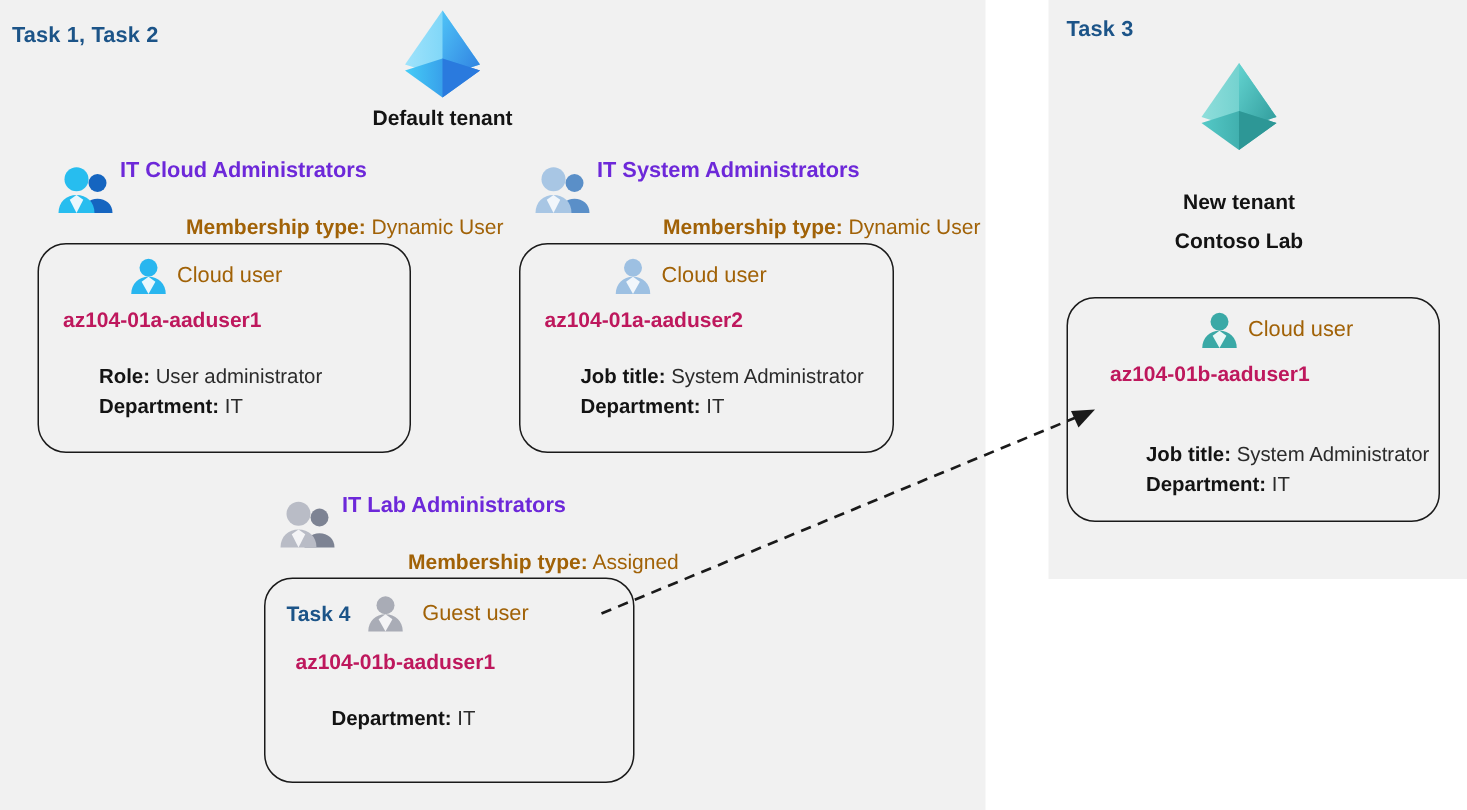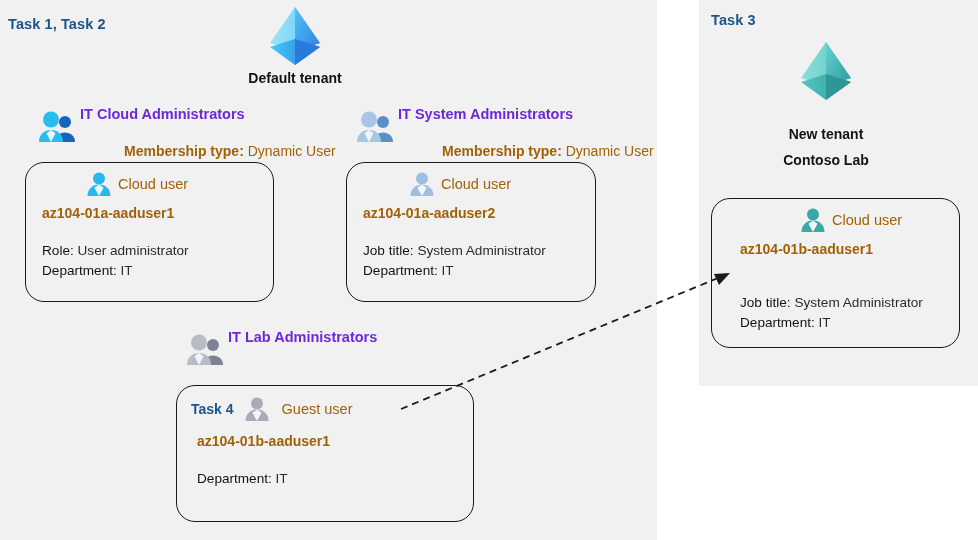--- a/index.html
+++ b/index.html
@@ -17,23 +17,23 @@
 
   .grp{position:absolute;}
   .grp .gtitle{font-size:14.5px;font-weight:bold;color:#6d28d9;white-space:nowrap;line-height:17px;}
   .grp .gsub{font-size:14px;color:#a16207;white-space:nowrap;line-height:18px;margin-top:19px;padding-left:44px;}
   .grp .gsub b{font-weight:bold;}
 
   .cardhead{position:absolute;display:flex;align-items:center;gap:6px;}
   .cardhead .hl{font-size:14.5px;color:#a16207;white-space:nowrap;}
   .cardhead .tasktag{font-size:14px;font-weight:bold;color:#1c5488;margin-right:4px;}
 
-  .uname{position:absolute;font-size:14px;font-weight:bold;color:#a16207;white-space:nowrap;}
+  .uname{position:absolute;font-size:14px;font-weight:bold;color:#be185d;white-space:nowrap;}
   .attrs{position:absolute;font-size:13.6px;line-height:19.5px;color:#2b2b2b;white-space:nowrap;}
-  .attrs b{color:#131313;font-weight:normal;}
+  .attrs b{color:#131313;font-weight:bold;margin-left:24px;}
 
   svg.ico{display:block;}
   .arrow-layer{position:absolute;left:0;top:0;width:978px;height:540px;pointer-events:none;}
 </style>
 </head>
 <body>
 
 <div class="panel" id="left-panel"></div>
 
 <div class="tasklbl" style="left:8px;top:16px;">Task 1, Task 2</div>
@@ -135,24 +135,25 @@
     <svg class="ico" width="38" height="34" viewBox="0 0 38 34">
       <circle cx="27" cy="12" r="6" fill="#7d8393"></circle>
       <path d="M17 32c0-6 4.6-9.5 10-9.5S37 26 37 32z" fill="#7d8393"></path>
       <circle cx="13" cy="9.5" r="8" fill="#b9bcc6"></circle>
       <path d="M1 32c0-7.6 5.4-12 12-12s12 4.4 12 12z" fill="#b9bcc6"></path>
       <path d="M13 20l-4.5 3.2L13 32l4.5-8.8z" fill="#f4f4f6"></path>
     </svg>
   </div>
   <div style="margin-left:42px;">
     <div class="gtitle">IT Lab Administrators</div>
-  </div>
-</div>
-
-<div class="card" style="left:176px;top:385px;width:298px;height:137px;">
+    <div class="gsub"><b>Membership type:</b> <span>Assigned</span></div>
+  </div>
+</div>
+
+<div class="card" style="left:176px;top:385px;width:247px;height:137px;">
   <div class="cardhead" style="left:14px;top:10px;">
     <span class="tasktag">Task 4</span>
     <span>
       <svg class="ico" width="26" height="26" viewBox="0 0 26 26">
         <circle cx="13" cy="7.5" r="6" fill="#a9acb6"></circle>
         <path d="M1.5 25c0-7 5-11.5 11.5-11.5S24.5 18 24.5 25z" fill="#a9acb6"></path>
         <path d="M13 13.5l-4.6 3.3L13 25l4.6-8.2z" fill="#f4f4f6"></path>
       </svg>
     </span>
     <span class="hl" style="margin-left:6px;">Guest user</span>

